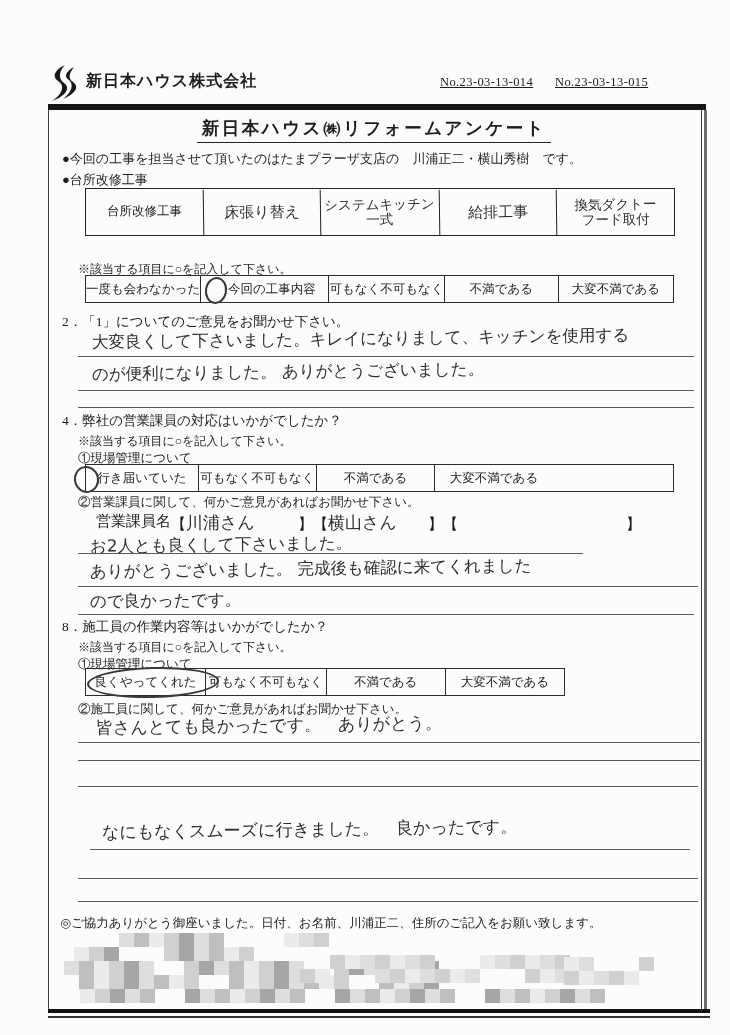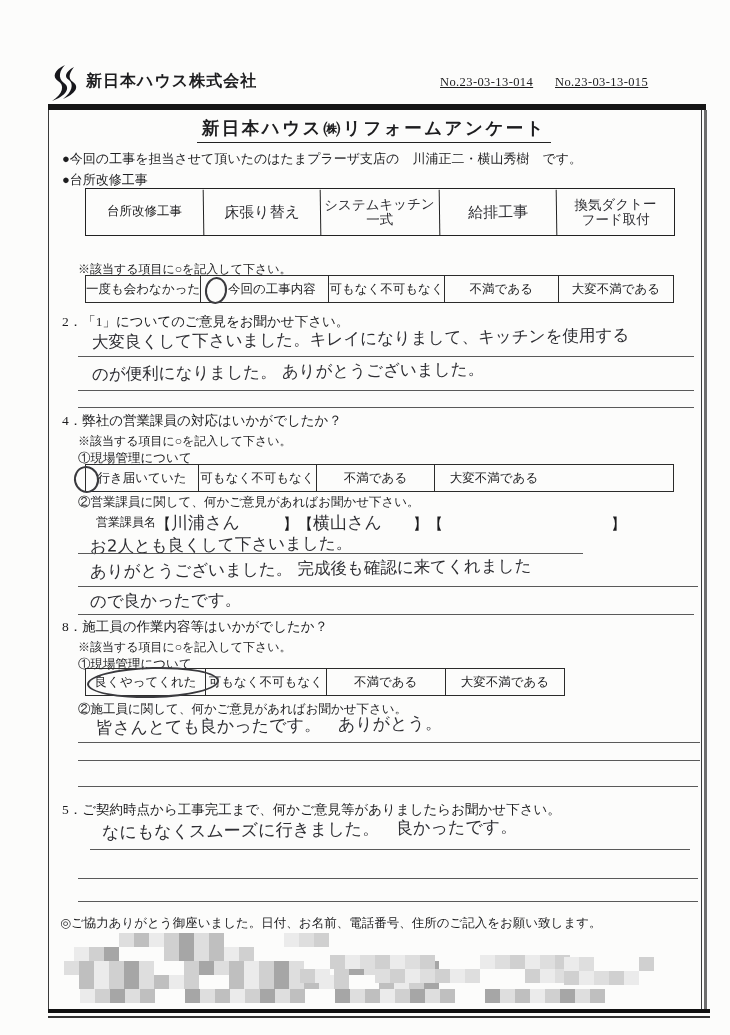--- a/index.html
+++ b/index.html
@@ -98,21 +98,21 @@
   <div class="opt-table" style="left:85px;top:464px;width:587px;height:26px;">
     <div class="opt-cell" style="width:112px;">行き届いていた</div>
     <div class="opt-cell" style="width:117px;">可もなく不可もなく</div>
     <div class="opt-cell" style="width:117px;">不満である</div>
     <div class="opt-cell" style="width:118px;">大変不満である</div>
   </div>
   <div class="circle-mark" style="left:74px;top:466px;width:21px;height:23px;transform:rotate(-14deg);"></div>
 
   <div class="abs serif" style="left:78px;top:494px;font-size:12.5px;">②営業課員に関して、何かご意見があればお聞かせ下さい。</div>
   <div class="names-row" style="left:96px;top:508px;height:26px;">
-    <span class="serif" style="font-size:12px;padding-bottom:3px;">営業課員名</span>
+    <span class="serif" style="font-size:15px;padding-bottom:3px;">営業課員名</span>
     <span class="bracket">【</span>
     <span class="hw tilt" style="font-size:17px;width:112px;">川浦さん</span>
     <span class="bracket">】</span>
     <span class="bracket">【</span>
     <span class="hw tilt" style="font-size:17px;width:100px;">横山さん</span>
     <span class="bracket">】</span>
     <span class="bracket">【</span>
     <span class="hw" style="font-size:17px;width:168px;"></span>
     <span class="bracket">】</span>
   </div>
@@ -133,27 +133,26 @@
     <div class="opt-cell" style="width:119px;">大変不満である</div>
   </div>
   <div class="circle-mark" style="left:87px;top:667px;width:128px;height:27px;border-radius:50%;transform:rotate(-1.5deg);"></div>
 
   <div class="abs serif" style="left:78px;top:701px;font-size:12.5px;text-align:center;">②施工員に関して、何かご意見があればお聞かせ下さい。</div>
   <div class="abs hw tilt" style="left:96px;top:714px;font-size:17px;">皆さんとても良かったです。　ありがとう。</div>
   <div class="rule" style="left:78px;top:742px;width:622px;"></div>
   <div class="rule" style="left:78px;top:760px;width:622px;"></div>
   <div class="rule" style="left:78px;top:786px;width:620px;"></div>
 
-  <div class="abs serif" style="left:62px;top:801px;font-size:13.5px;">5．ご契約時点から工事完工まで、何かご意見等がありましたらお聞かせ下さい。</div>
   <div class="abs hw tilt" style="left:102px;top:818px;font-size:17px;">なにもなくスムーズに行きました。　良かったです。</div>
   <div class="rule" style="left:90px;top:849px;width:600px;"></div>
   <div class="rule" style="left:78px;top:878px;width:620px;"></div>
   <div class="rule" style="left:78px;top:901px;width:620px;"></div>
 
-  <div class="abs serif" style="left:60px;top:915px;font-size:12.5px;">◎ご協力ありがとう御座いました。日付、お名前、電話番号、住所のご記入をお願い致します。</div>
+  <div class="abs serif" style="left:60px;top:915px;font-size:12.5px;">◎ご協力ありがとう御座いました。日付、お名前、川浦正二、住所のご記入をお願い致します。</div>
 
   <div class="mz" style="left:0;top:0;width:730px;height:1035px;pointer-events:none;">
       <div style="position: absolute; left: 119px; top: 933px; width: 15px; height: 14px; background: rgb(222, 222, 222);"></div>
       <div style="position: absolute; left: 134px; top: 933px; width: 15px; height: 14px; background: rgb(191, 191, 191);"></div>
       <div style="position: absolute; left: 149px; top: 933px; width: 15px; height: 14px; background: rgb(235, 235, 235);"></div>
       <div style="position: absolute; left: 164px; top: 933px; width: 15px; height: 14px; background: rgb(208, 208, 208);"></div>
       <div style="position: absolute; left: 179px; top: 933px; width: 15px; height: 14px; background: rgb(166, 166, 166);"></div>
       <div style="position: absolute; left: 194px; top: 933px; width: 15px; height: 14px; background: rgb(222, 222, 222);"></div>
       <div style="position: absolute; left: 209px; top: 933px; width: 15px; height: 14px; background: rgb(191, 191, 191);"></div>
       <div style="position: absolute; left: 74px; top: 947px; width: 15px; height: 14px; background: rgb(235, 235, 235);"></div>

